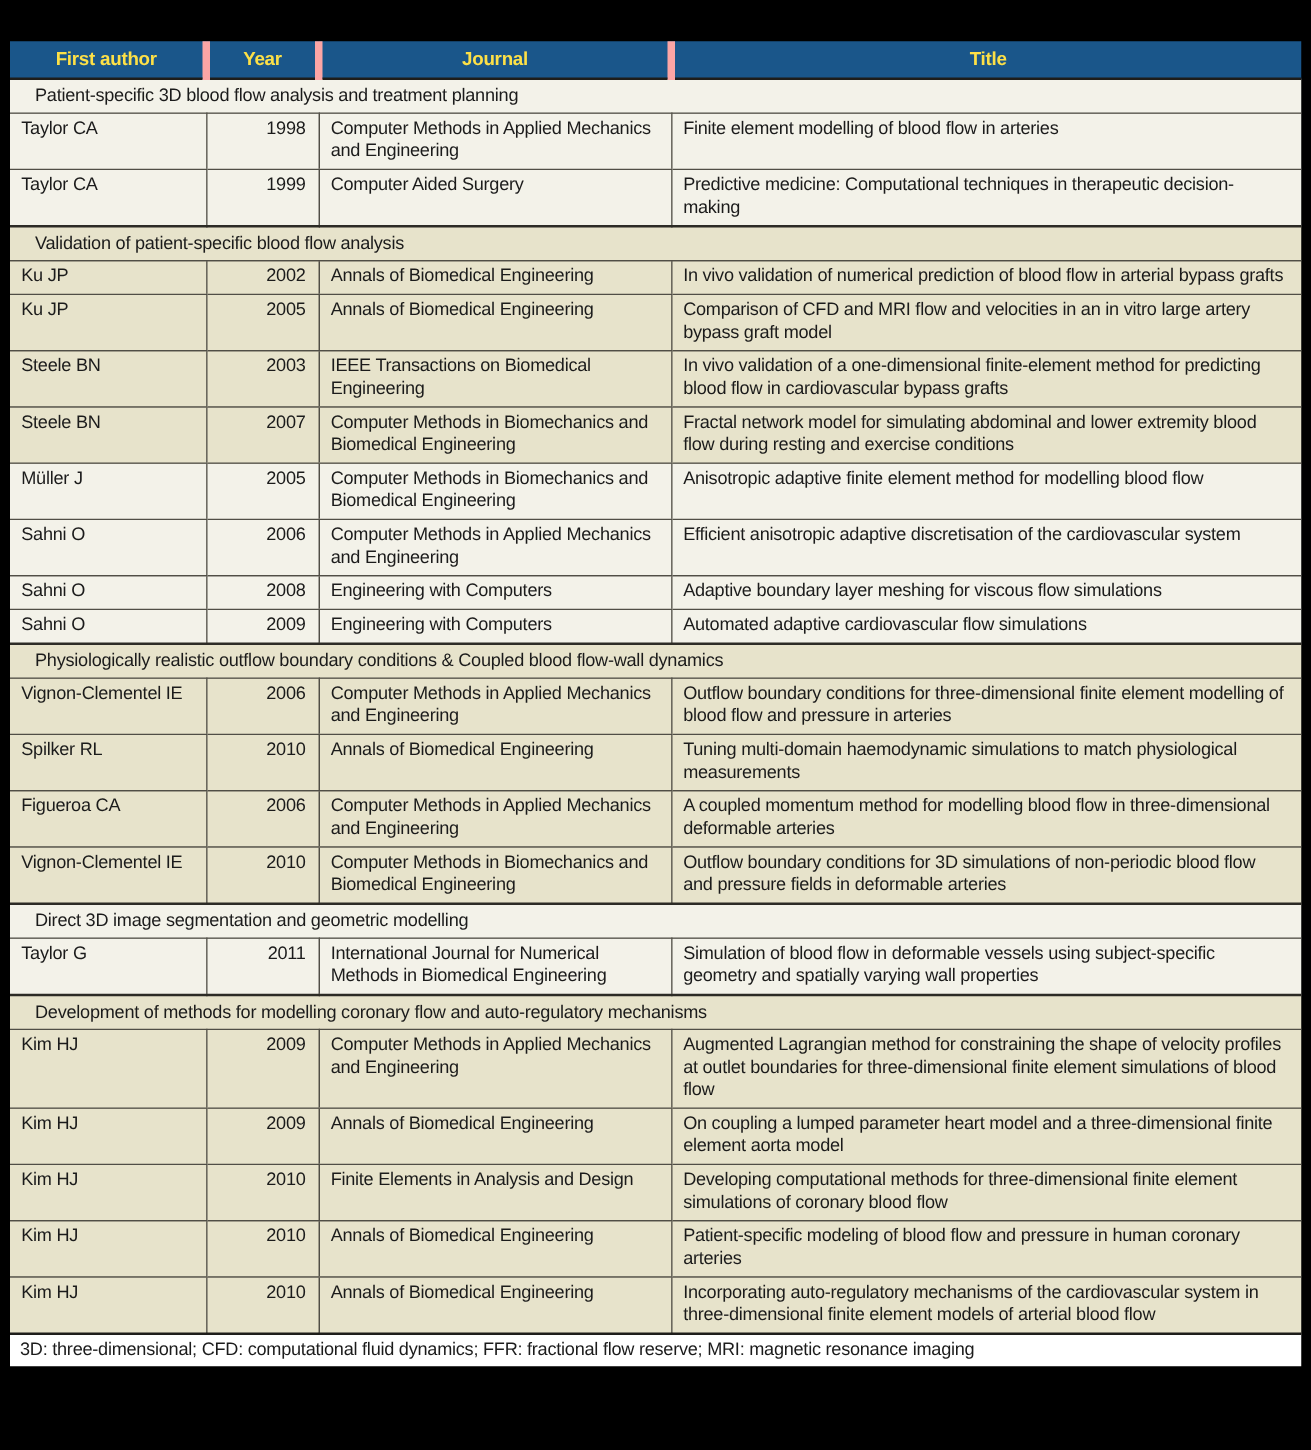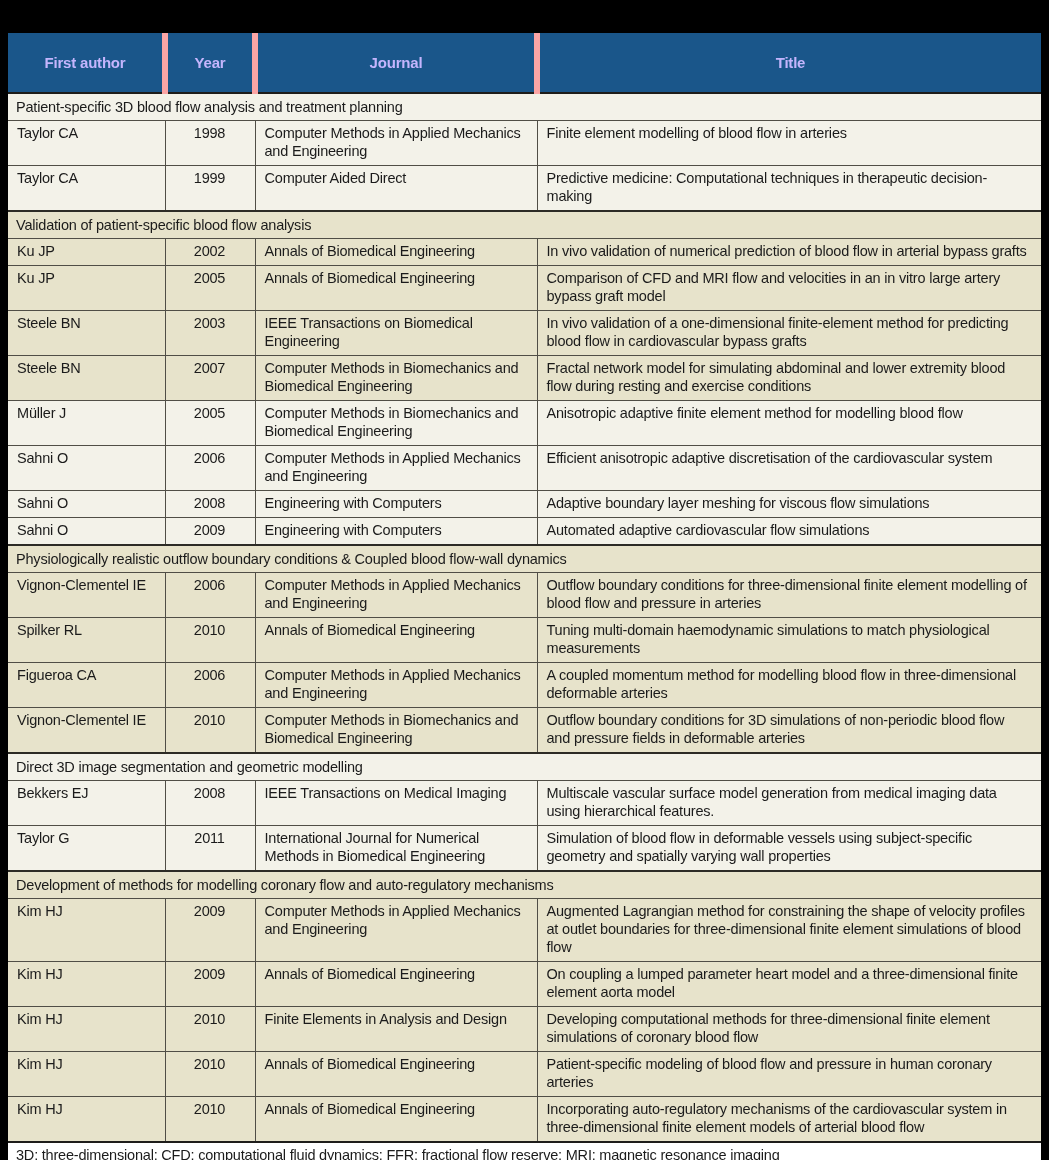--- a/index.html
+++ b/index.html
@@ -26,53 +26,53 @@
     line-height: 18px;
     letter-spacing: -0.2px;
   }
   col.c-author { width: 157px; }
   col.c-year   { width: 90px; }
   col.c-journal{ width: 282px; }
   col.c-title  { width: 504px; }
 
   thead th {
     background: #1a568a;
-    color: #c4b5fd;
+    color: #fde047;
     font-weight: bold;
     font-size: 15px;
     height: 29px;
     text-align: center;
     vertical-align: middle;
-    padding: 15px 4px;
+    padding: 0 4px;
     border-bottom: 2px solid #1e1d1a;
   }
   thead th + th {
     border-left: 6px solid #fca5a5;
   }
 
   tr.white td { background: #f3f2e9; }
   tr.beige td { background: #e7e3cb; margin-top: 25px; }
 
   tr.section-row td {
-    padding: 4px 8px 4px 8px;
+    padding: 4px 8px 4px 20px;
     border-top: 2px solid #2c2b25;
     border-bottom: 1px solid #504e46;
     vertical-align: middle;
   }
 
   tr.data-row td {
     vertical-align: top;
     padding: 3px 10px 5px 9px;
     border-bottom: 1px solid #504e46;
   }
   tr.data-row td + td {
     border-left: 1px solid #504e46;
   }
   td.cell-author { padding-left: 35px; }
-  td.cell-year   { text-align: center; padding-left: 4px; padding-right: 4px; }
+  td.cell-year   { text-align: right; padding-left: 4px; padding-right: 4px; }
 
   tr.footnote-row td {
     background: #ffffff;
     border-top: 2px solid #1e1d1a;
     padding: 3px 8px 4px 8px;
     vertical-align: middle;
   }
 </style>
 </head>
 <body>
@@ -99,21 +99,21 @@
         </tr>
         <tr class="data-row white">
           <td class="cell-author">Taylor CA</td>
           <td class="cell-year">1998</td>
           <td class="cell-journal">Computer Methods in Applied Mechanics and Engineering</td>
           <td class="cell-title">Finite element modelling of blood flow in arteries</td>
         </tr>
         <tr class="data-row white">
           <td class="cell-author">Taylor CA</td>
           <td class="cell-year">1999</td>
-          <td class="cell-journal">Computer Aided Direct</td>
+          <td class="cell-journal">Computer Aided Surgery</td>
           <td class="cell-title">Predictive medicine: Computational techniques in therapeutic decision-making</td>
         </tr>
         <tr class="section-row beige">
           <td colspan="4">Validation of patient-specific blood flow analysis</td>
         </tr>
         <tr class="data-row beige">
           <td class="cell-author">Ku JP</td>
           <td class="cell-year">2002</td>
           <td class="cell-journal">Annals of Biomedical Engineering</td>
           <td class="cell-title">In vivo validation of numerical prediction of blood flow in arterial bypass grafts</td>
@@ -182,26 +182,20 @@
           <td class="cell-title">A coupled momentum method for modelling blood flow in three-dimensional deformable arteries</td>
         </tr>
         <tr class="data-row beige">
           <td class="cell-author">Vignon-Clementel IE</td>
           <td class="cell-year">2010</td>
           <td class="cell-journal">Computer Methods in Biomechanics and Biomedical Engineering</td>
           <td class="cell-title">Outflow boundary conditions for 3D simulations of non-periodic blood flow and pressure fields in deformable arteries</td>
         </tr>
         <tr class="section-row white">
           <td colspan="4">Direct 3D image segmentation and geometric modelling</td>
-        </tr>
-        <tr class="data-row white">
-          <td class="cell-author">Bekkers EJ</td>
-          <td class="cell-year">2008</td>
-          <td class="cell-journal">IEEE Transactions on Medical Imaging</td>
-          <td class="cell-title">Multiscale vascular surface model generation from medical imaging data using hierarchical features.</td>
         </tr>
         <tr class="data-row white">
           <td class="cell-author">Taylor G</td>
           <td class="cell-year">2011</td>
           <td class="cell-journal">International Journal for Numerical Methods in Biomedical Engineering</td>
           <td class="cell-title">Simulation of blood flow in deformable vessels using subject-specific geometry and spatially varying wall properties</td>
         </tr>
         <tr class="section-row beige">
           <td colspan="4">Development of methods for modelling coronary flow and auto-regulatory mechanisms</td>
         </tr>

